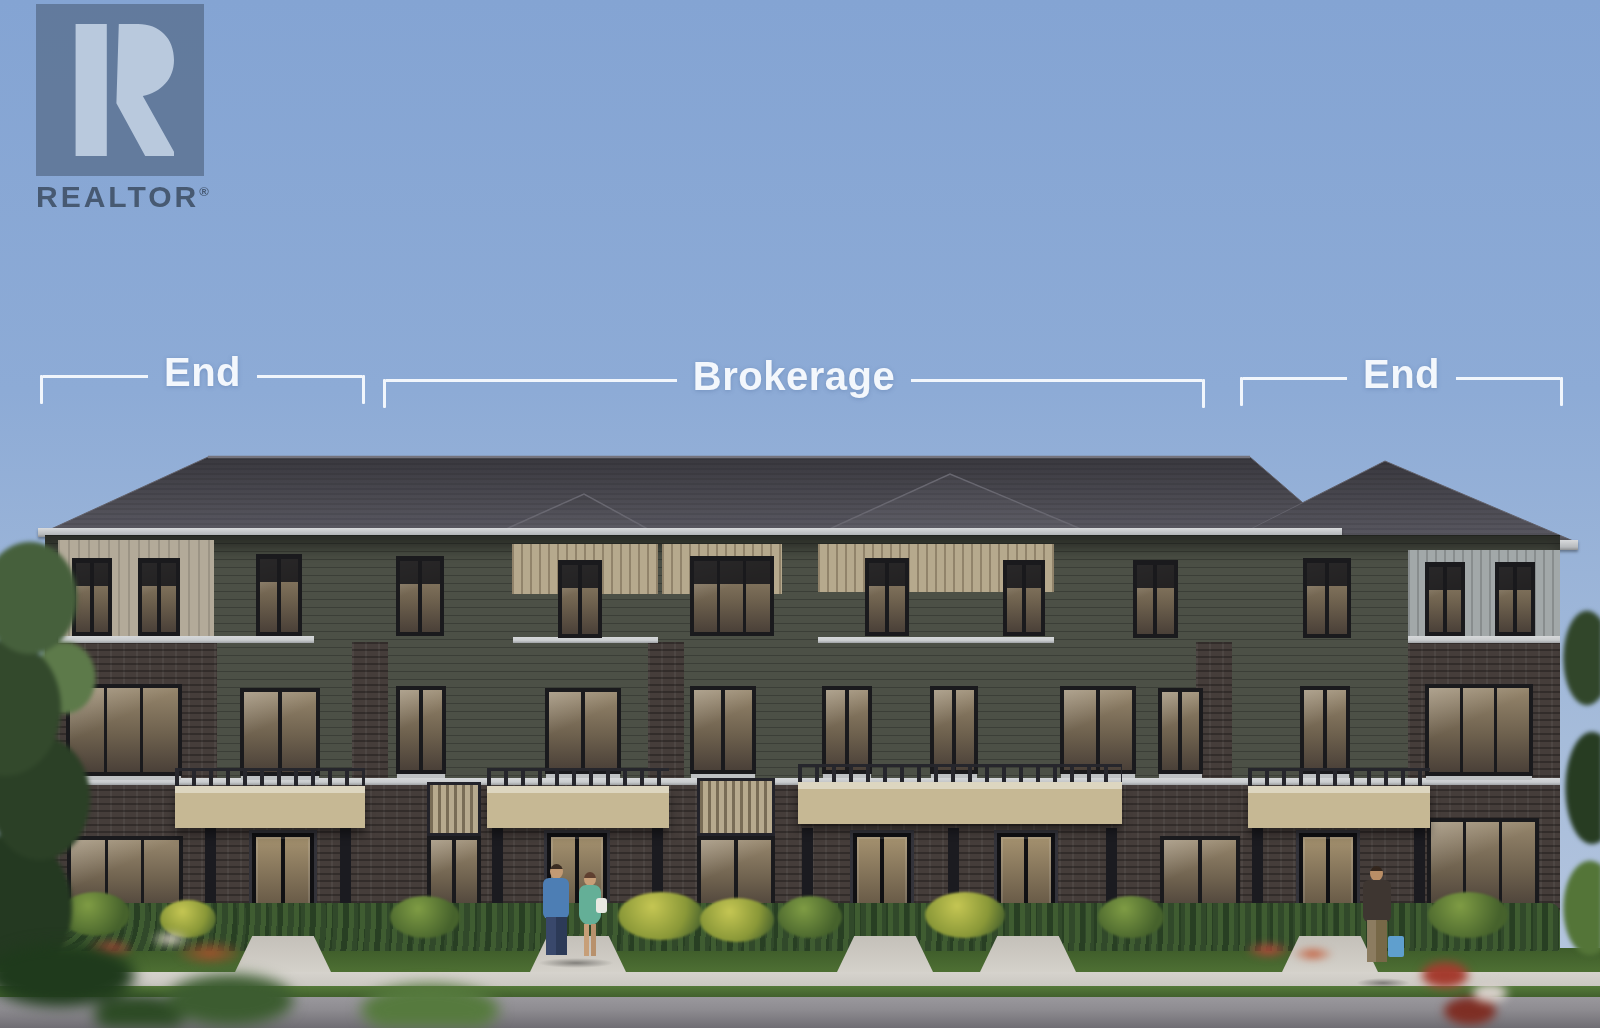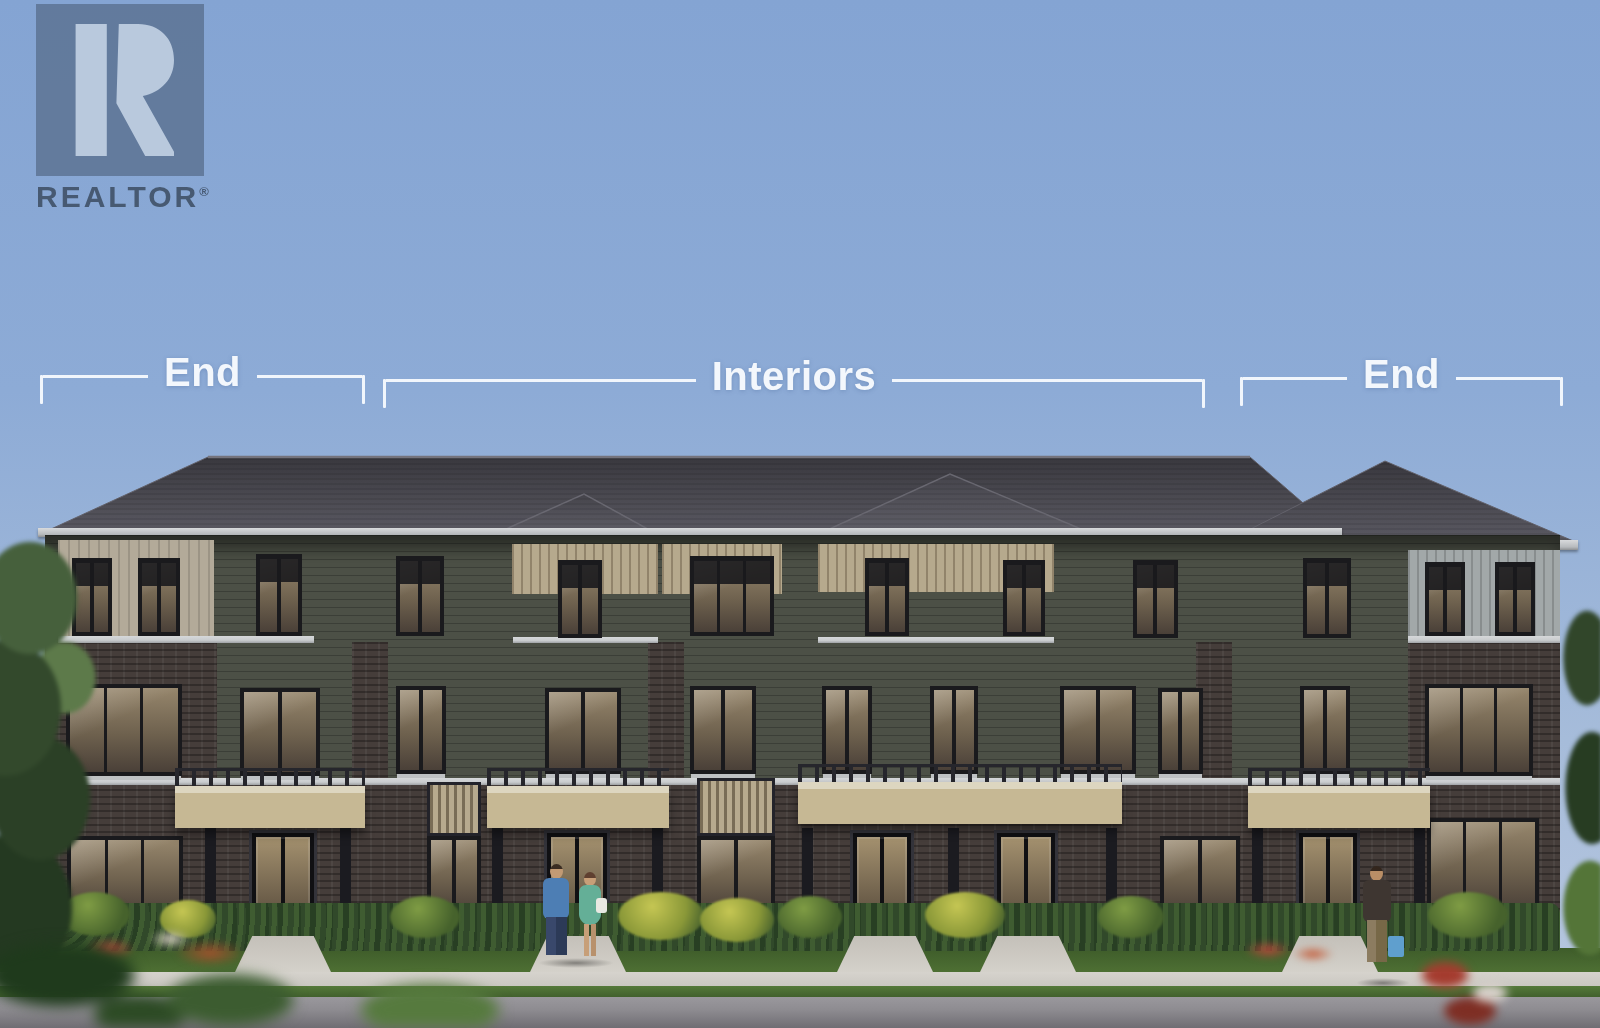--- a/index.html
+++ b/index.html
@@ -292,21 +292,21 @@
   <div class="bracket" style="left:40px;top:360px;width:325px">
     <div class="tick"></div>
     <div class="bline"></div>
     <div class="blabel">End</div>
     <div class="bline"></div>
     <div class="tick"></div>
   </div>
   <div class="bracket" style="left:383px;top:364px;width:822px">
     <div class="tick"></div>
     <div class="bline"></div>
-    <div class="blabel">Interiors</div>
+    <div class="blabel">Brokerage</div>
     <div class="bline"></div>
     <div class="tick"></div>
   </div>
   <div class="bracket" style="left:1240px;top:362px;width:323px">
     <div class="tick"></div>
     <div class="bline"></div>
     <div class="blabel">End</div>
     <div class="bline"></div>
     <div class="tick"></div>
   </div>

